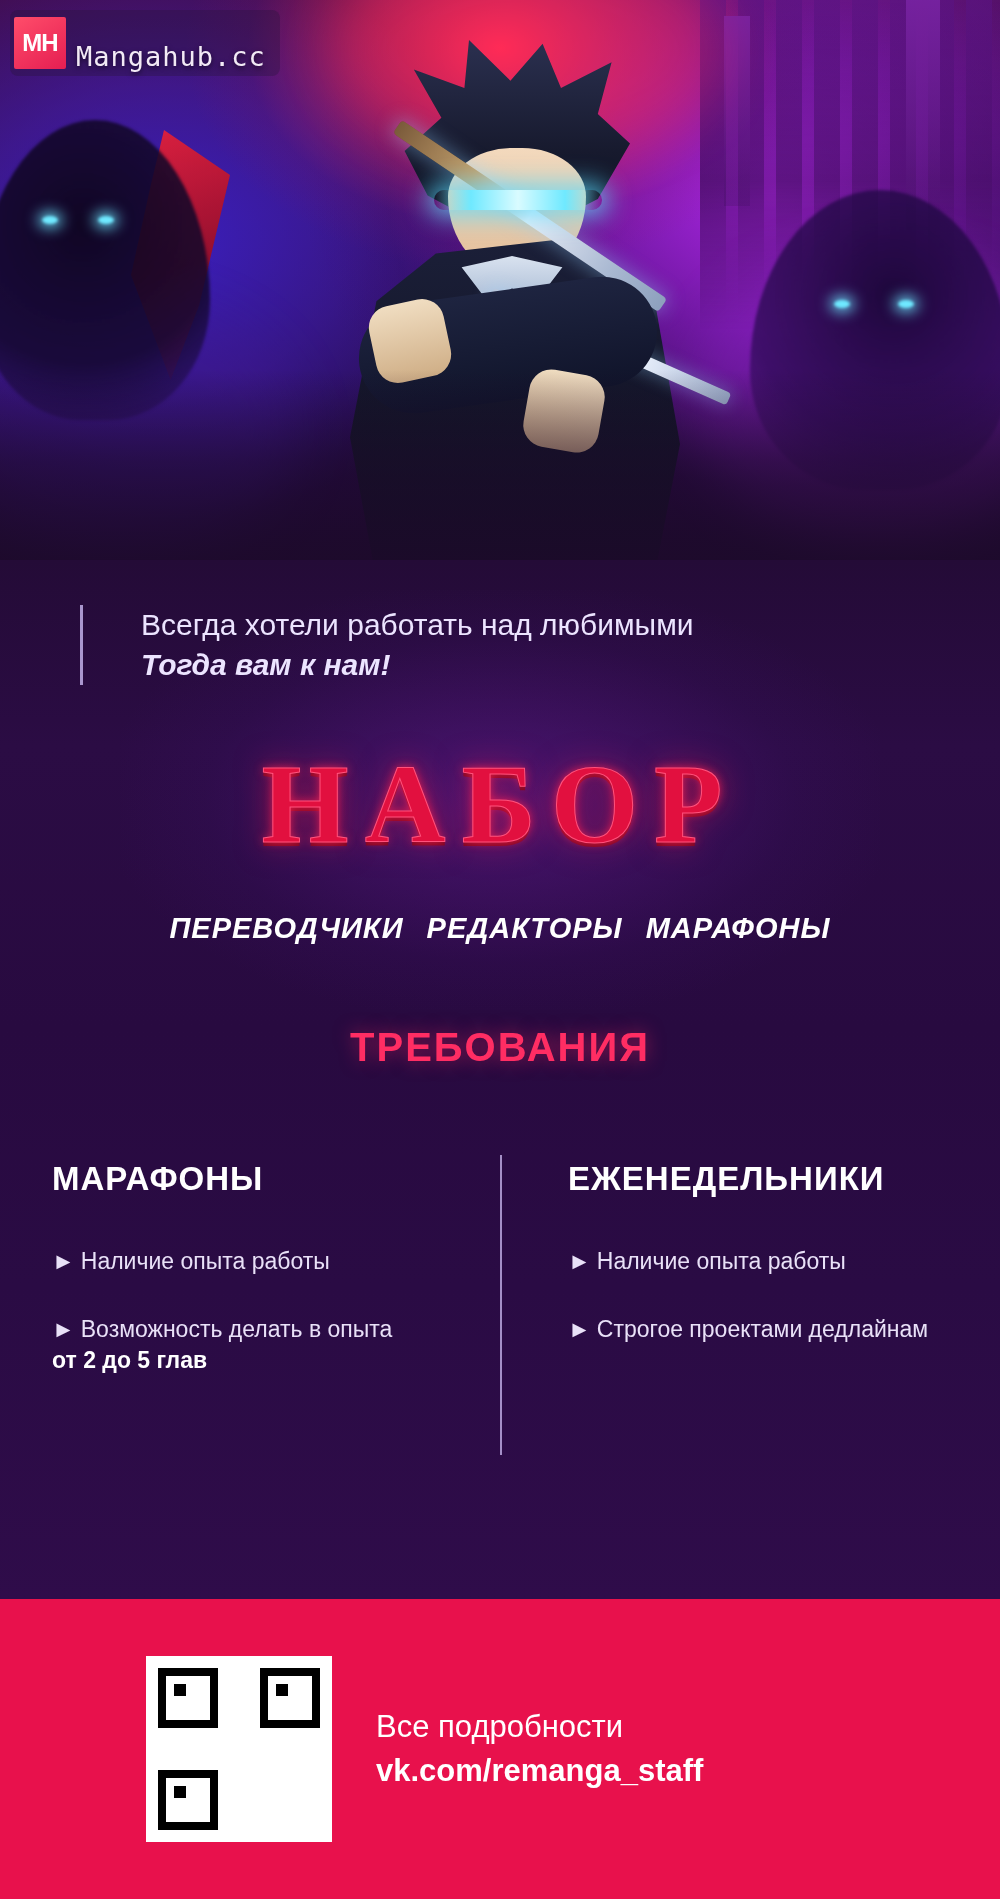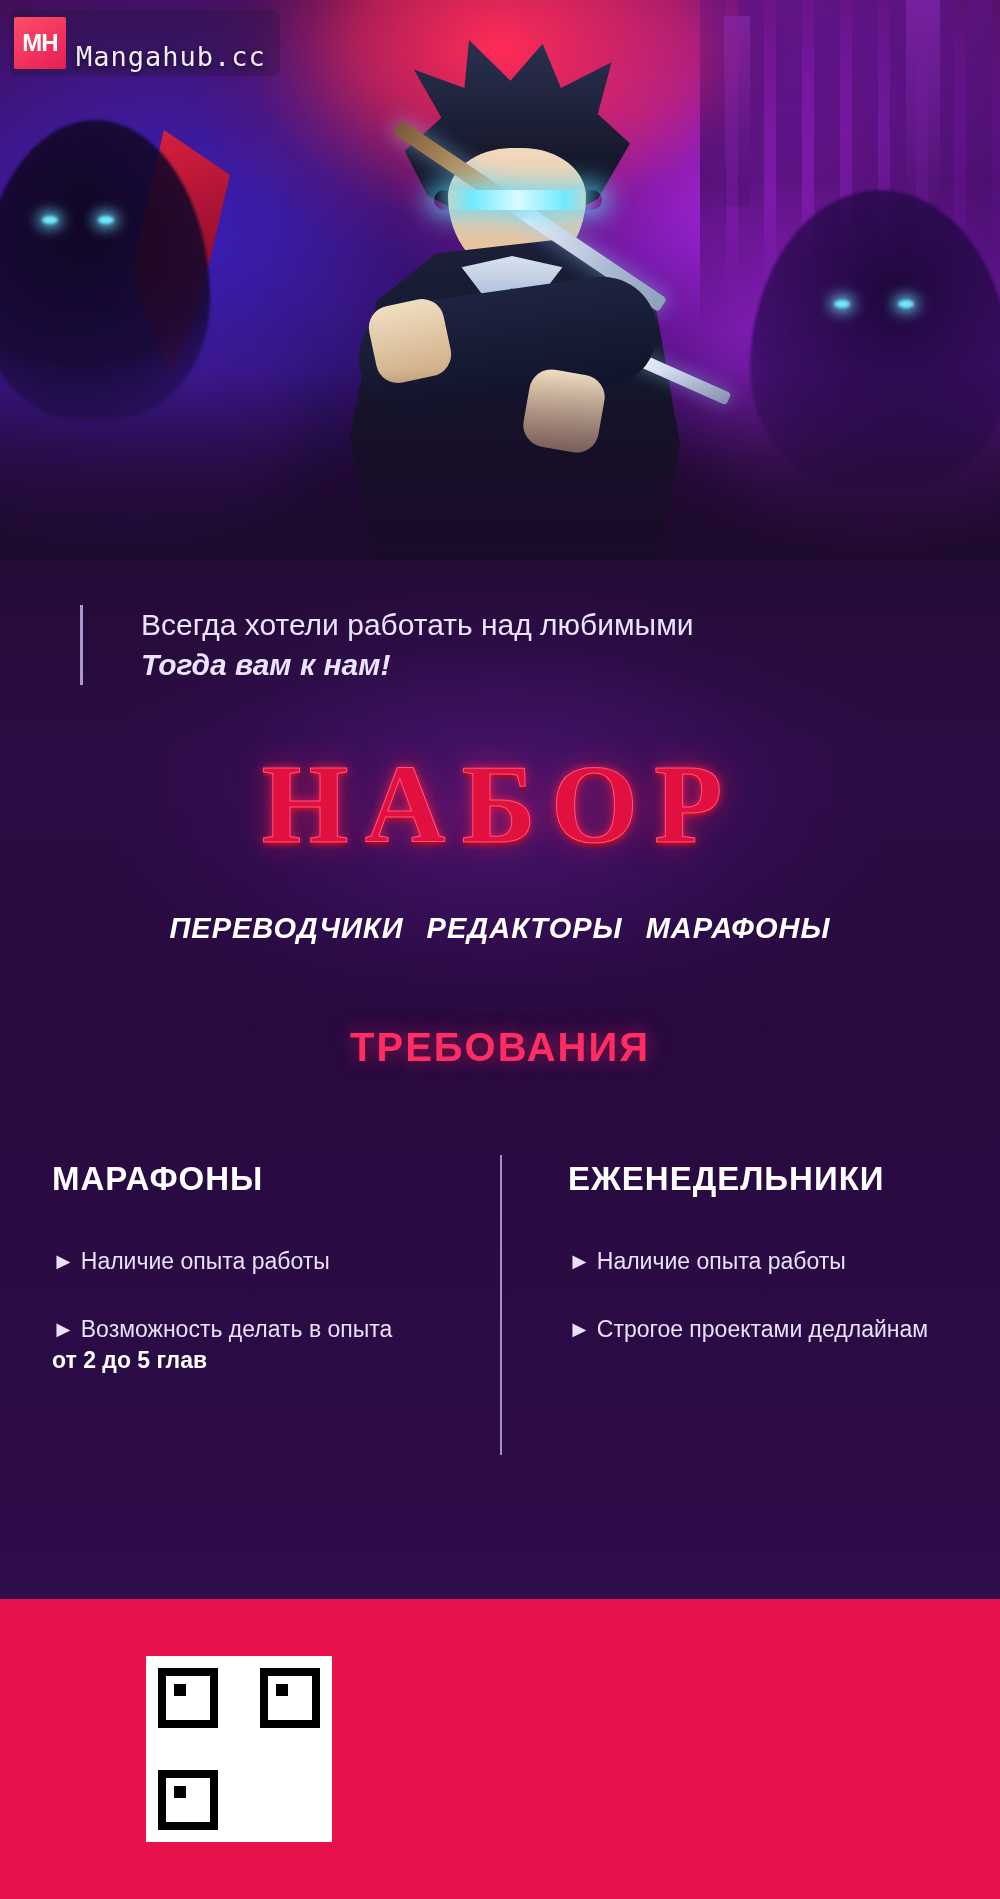--- a/index.html
+++ b/index.html
@@ -419,15 +419,19 @@
   </div>
 
   <div class="footer">
     <div class="qr">
       <div class="qr-inner">
         <div class="qr-eye tl"></div>
         <div class="qr-eye tr"></div>
         <div class="qr-eye bl"></div>
       </div>
     </div>
+    <div class="footer-text">
+      <div>Все подробности</div>
+      <div class="link">vk.com/remanga_staff</div>
+    </div>
   </div>
 
 </div>
 
 </body></html>

